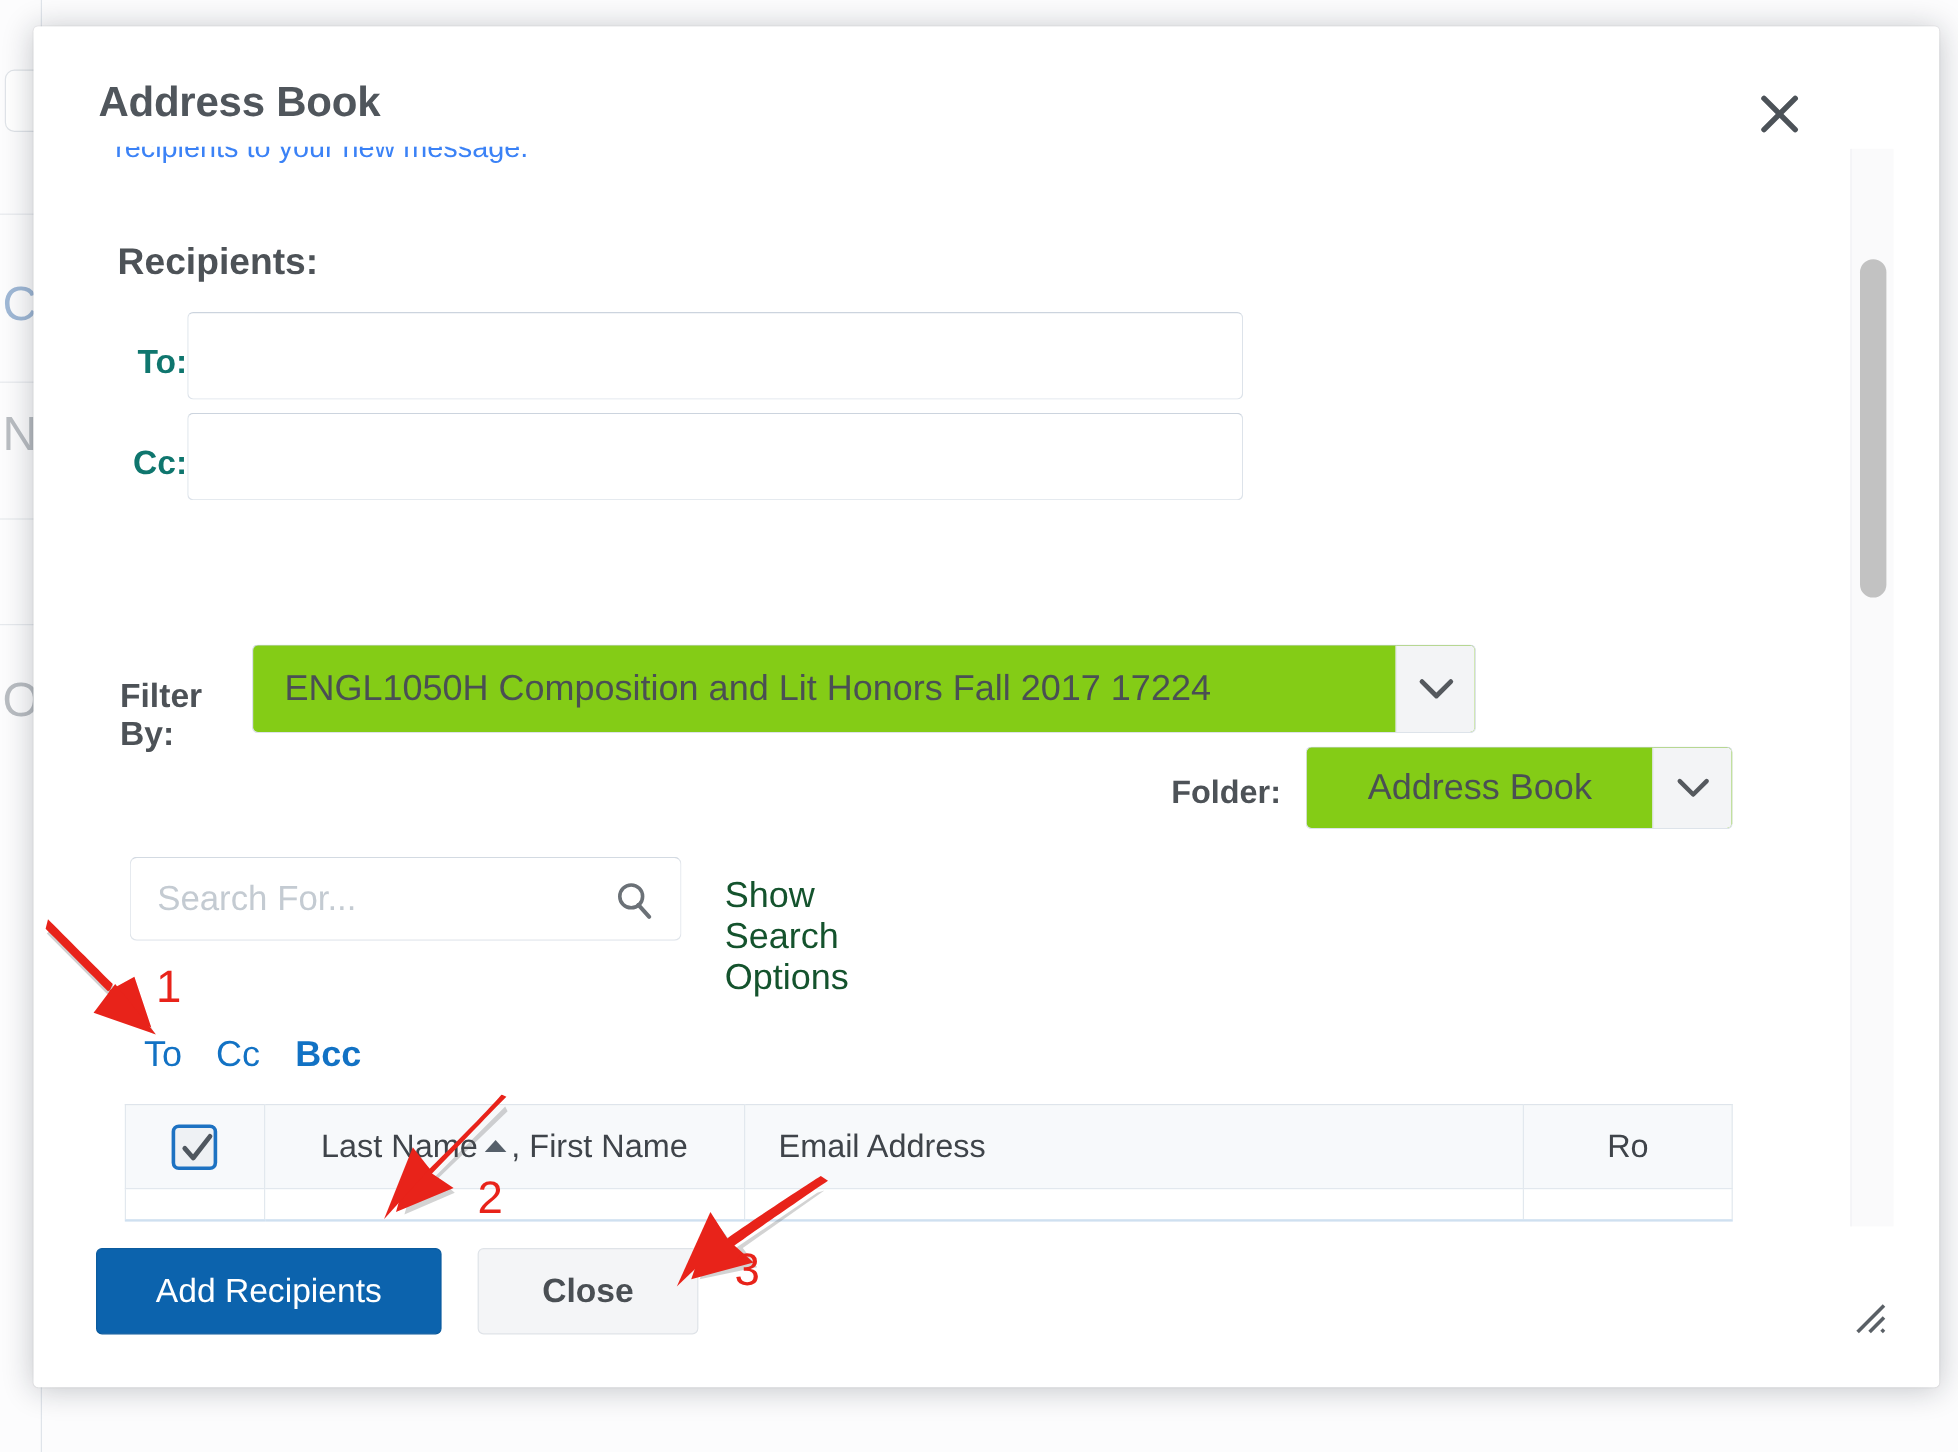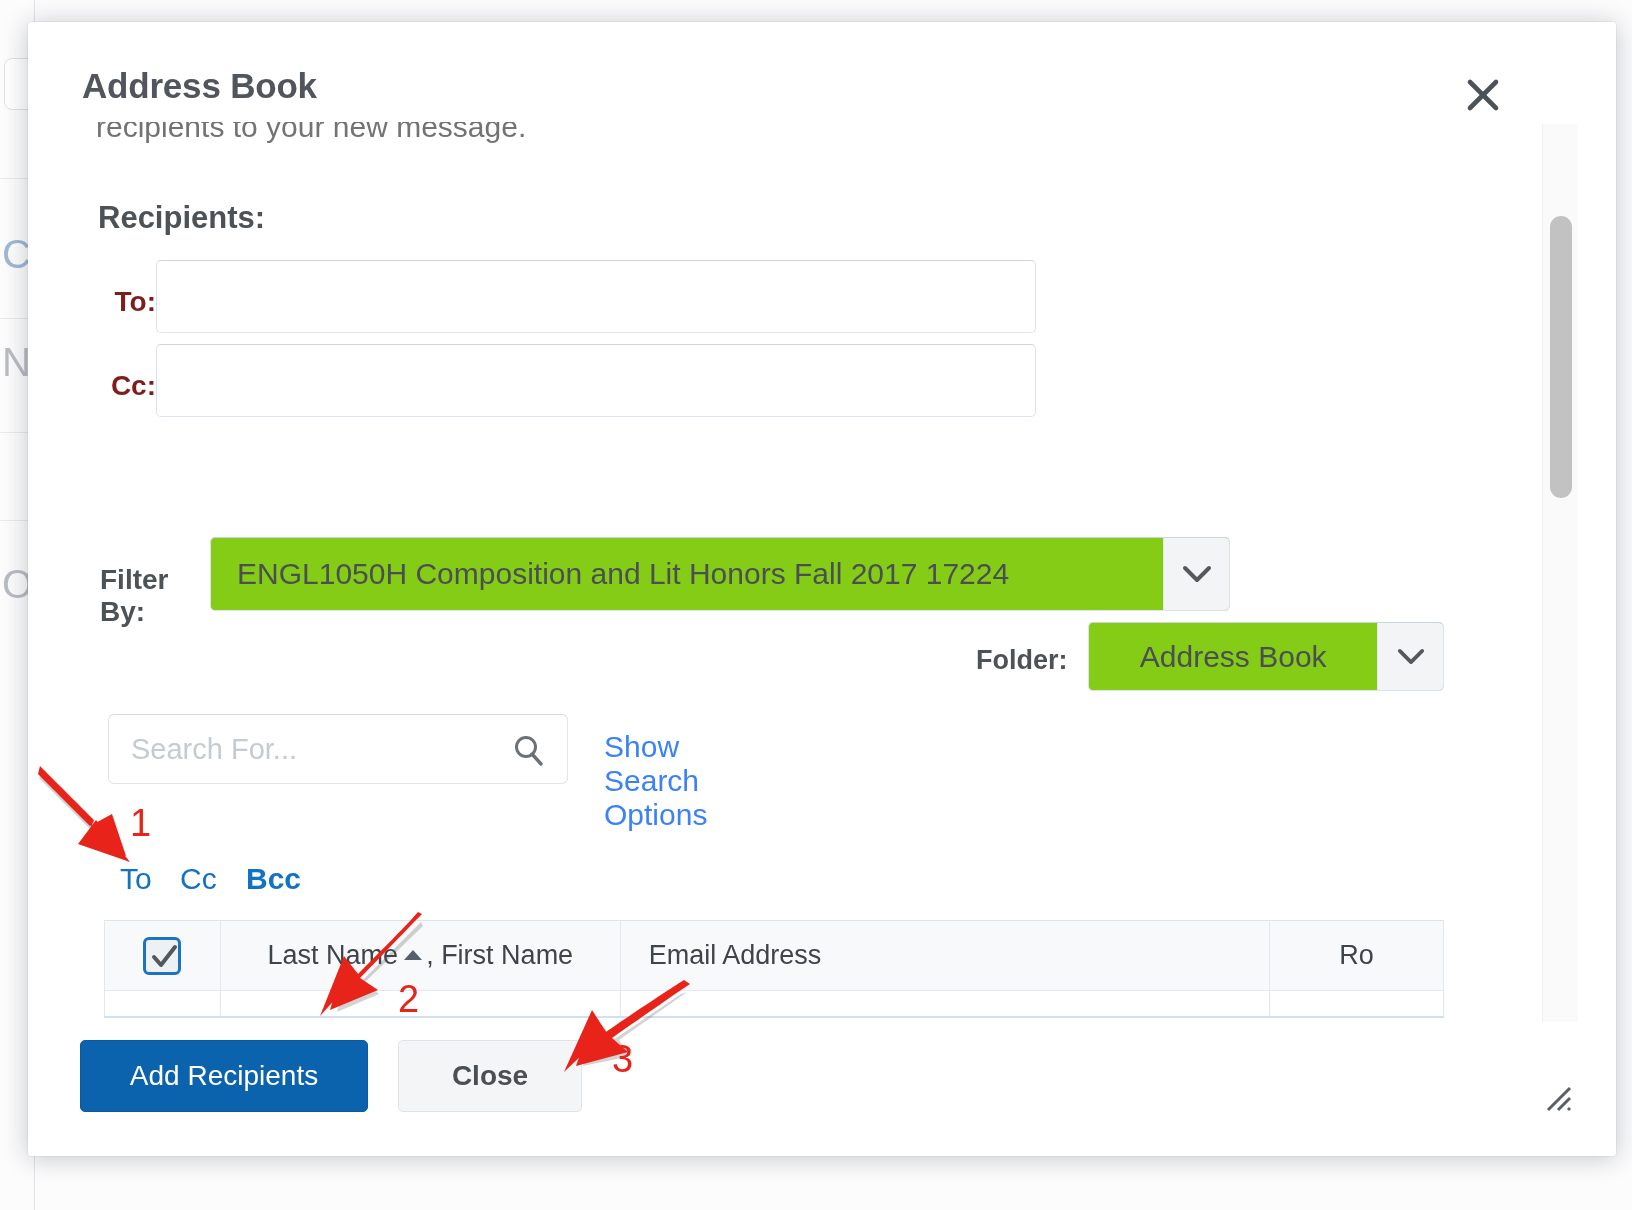--- a/index.html
+++ b/index.html
@@ -63,35 +63,35 @@
     position: absolute; left: 0; top: 100px;
     width: 1588px; height: 900px;
     overflow: hidden;
     background: #fff;
   }
   #body-inner { position: relative; width: 1588px; height: 1000px; }
 
   
   #intro-text {
     position: absolute; left: 68px; top: -12px;
-    font-size: 30px; color: #737373;
+    font-size: 24px; color: #3b82f6;
     white-space: nowrap;
   }
 
   #recipients-heading {
     position: absolute; left: 70px; top: 78px;
     font-size: 31px; font-weight: bold; color: #4d5257;
   }
 
   
   .recip-row { position: absolute; left: 0; width: 1100px; height: 86px; }
   .recip-row .lbl {
     position: absolute; right: 0; top: 26px;
     width: 150px; text-align: right;
-    font-size: 28px; font-weight: bold; color: #7f1d1d;
+    font-size: 28px; font-weight: bold; color: #0f766e;
   }
   .recip-row .field {
     position: absolute; left: 128px; top: 0;
     width: 880px; height: 73px;
     border: 1px solid #dde3ea;
     border-top-color: #ccd4de;
     border-radius: 5px;
     background: #fff;
     outline: none;
     font-size: 26px; color: #333;
@@ -155,21 +155,21 @@
     font-family: "Liberation Sans", sans-serif;
   }
   #search-input::placeholder { color: #c4cbd2; }
   #search-icon-btn {
     position: absolute; right: 16px; top: 14px;
     width: 44px; height: 44px;
     display: flex; align-items: center; justify-content: center; cursor: pointer;
   }
   #show-search-options {
     position: absolute; left: 576px; top: 16px;
-    font-size: 30px; color: #3b82f6; cursor: pointer;
+    font-size: 30px; color: #14532d; cursor: pointer;
     text-decoration: none;
   }
 
   
   #tab-links { position: absolute; left: 0; top: 740px; }
   .tab-link {
     position: absolute; top: 0;
     font-size: 30px; color: #1272c4; cursor: pointer; text-decoration: none;
   }
   #tab-to  { left: 92px; }

